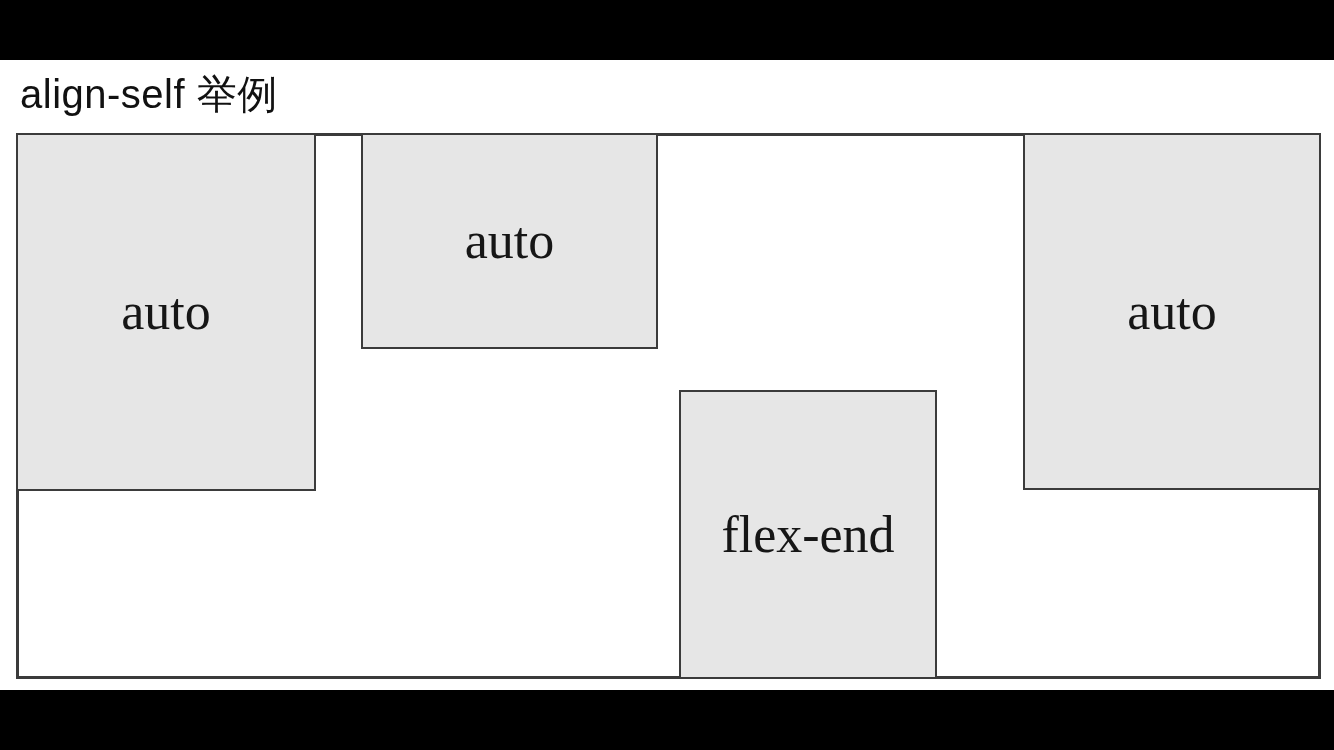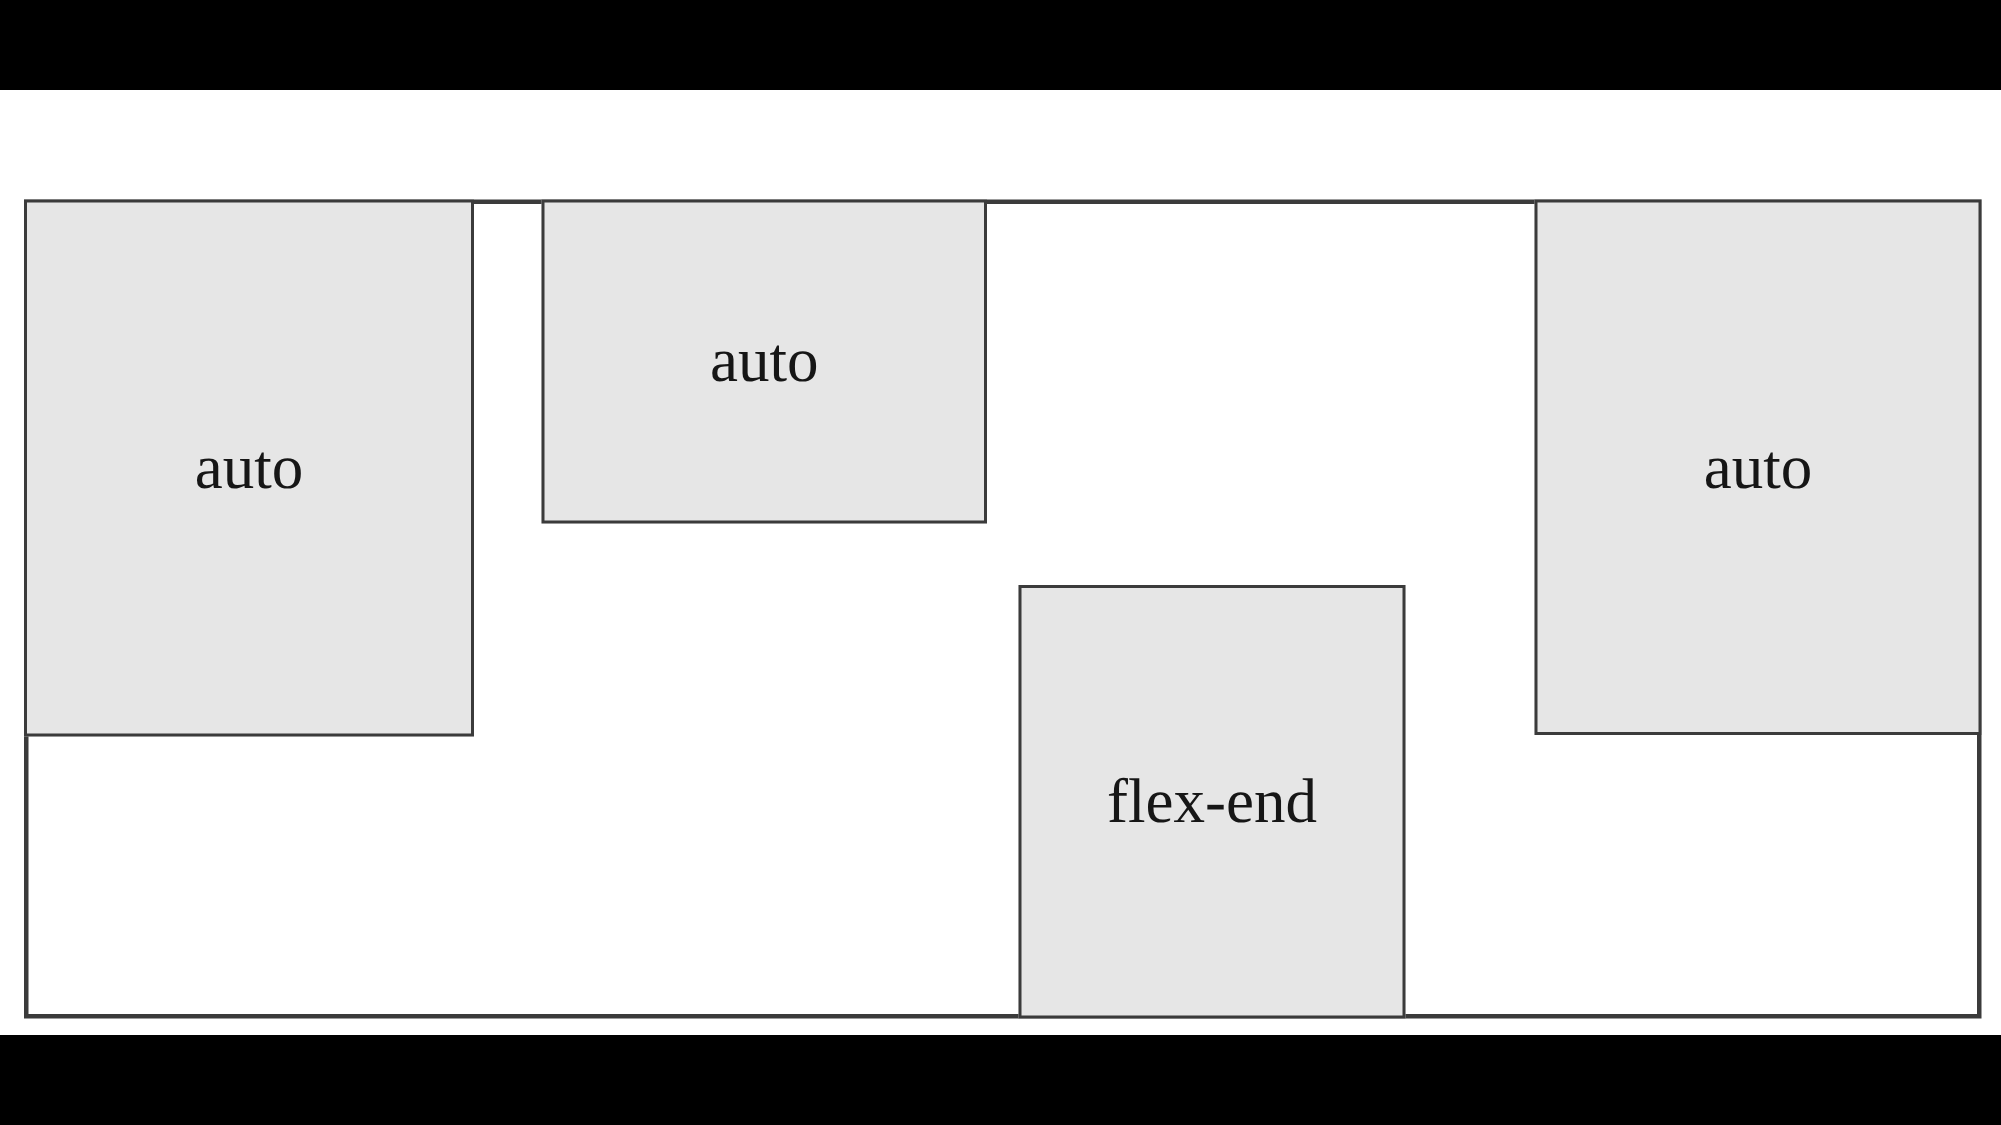--- a/index.html
+++ b/index.html
@@ -50,32 +50,33 @@
     justify-content: center;
   }
   
   .box-1 { left: -3px;  top: -3px;    width: 300px; height: 358px; }
   .box-2 { left: 342px; top: -3px;    width: 297px; height: 216px; }
   .box-3 { left: 660px; bottom: -3px; width: 258px; height: 289px; }
   .box-4 { right: -3px; top: -3px;    width: 298px; height: 357px; }
 
   .box-label {
     font-family: "Liberation Serif", serif;
-    font-size: 42px;
+    font-size: 52px;
     line-height: 1;
     color: var(--label-color, #161616);
   }
 </style>
 </head>
 <body>
 
 <div class="stage">
 
   <div class="letterbox top"></div>
 
+  <h1 class="title">align-self 举例</h1>
 
   <div class="flex-container">
 
     <div class="box box-1">
       <span class="box-label">auto</span>
     </div>
 
     <div class="box box-2">
       <span class="box-label">auto</span>
     </div>

